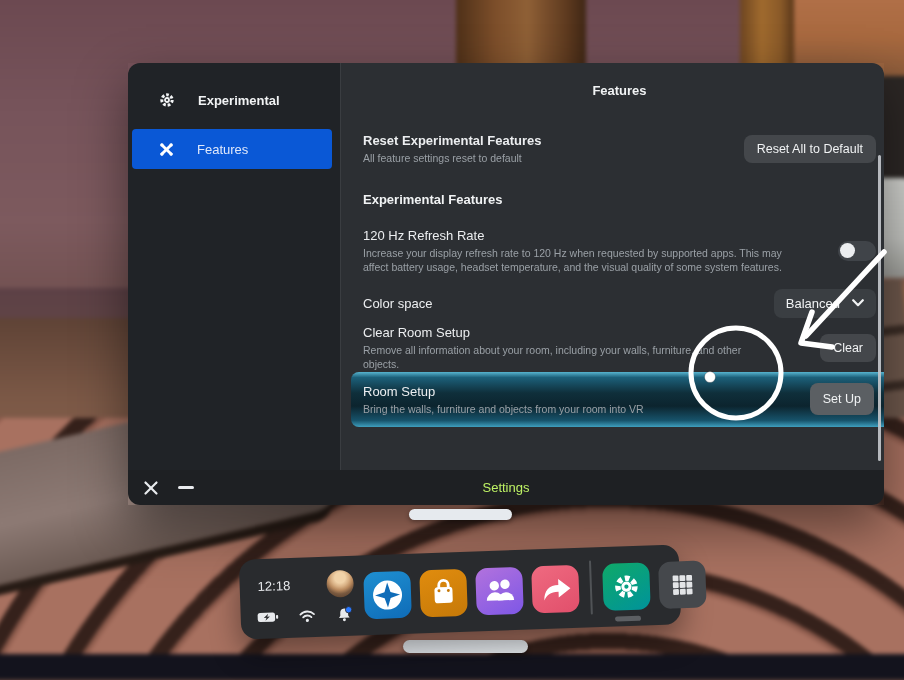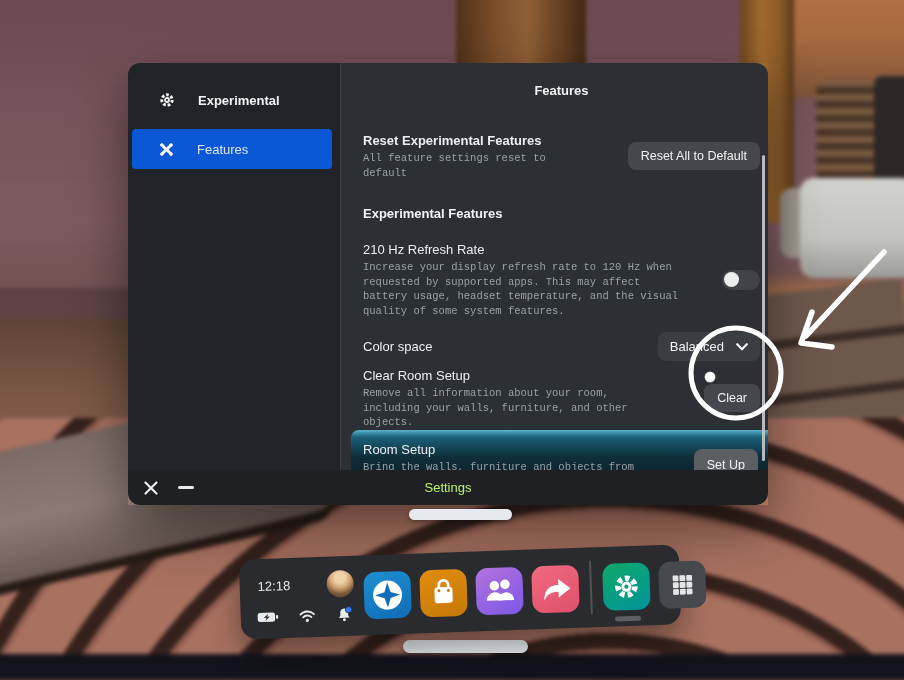--- a/index.html
+++ b/index.html
@@ -37,37 +37,37 @@
   .bg-platform{position:absolute;left:-60px;top:436px;width:400px;height:140px;
     transform:rotate(-13deg);border-radius:24px;
     background:linear-gradient(180deg,#7c6a64 0%,#8d7a74 55%,#6b5a53 100%);
     border-bottom:10px solid #261b15;}
   .bg-rug{position:absolute;left:-100px;top:430px;width:1120px;height:260px;
     background:repeating-radial-gradient(circle at 720px 570px,
       #a87160 0 50px,#8d5b4c 50px 55px,#35211b 55px 71px);}
   .bg-bottomstrip{position:absolute;left:0;top:666px;width:928px;height:26px;background:#13131d;}
 
   
-  .window{position:absolute;left:128px;top:63px;width:640px;z-index:10;
+  .window{position:absolute;left:128px;top:63px;width:756px;z-index:10;
     box-shadow:0 22px 50px rgba(0,0,0,.45);}
   .window-body{display:flex;height:407px;border-radius:12px 12px 0 0;overflow:hidden;position:relative;}
   .sidebar{width:212px;background:#202327;padding:20px 0 0 0;flex:none;}
   .sidebar-header{display:flex;align-items:center;gap:22px;padding:8px 10px 20px 30px;}
   .sidebar-header .ttl{color:#f1f3f4;font-size:13px;font-weight:700;}
   .sidebar-item{display:flex;align-items:center;gap:22px;height:40px;margin:0 8px 0 4px;
     padding-left:26px;background:#0a58d6;border-radius:4px;cursor:pointer;}
   .sidebar-item .lbl{color:#dfe8fb;font-size:13px;}
   .main{flex:1;background:#2c2f33;border-left:1px solid #3a3d41;padding:14px 8px 0 22px;position:relative;}
   .main-title{color:#f1f3f4;font-size:13px;font-weight:700;text-align:center;margin:6px 0 34px 0;}
   .row{display:flex;align-items:center;}
   .row .txt{flex:1;padding-right:10px;min-width:0;}
   .row .ctl{flex:none;display:flex;align-items:center;padding-left:31px;}
   .row-title{color:#eceef0;font-size:13px;line-height:17px;}
   .row-title.bold{font-weight:700;}
-  .row-desc{color:#9aa0a6;font-size:10.5px;line-height:14.5px;margin-top:2px;font-family:Liberation Mono, monospace;}
+  .row-desc{color:#9aa0a6;font-size:10.5px;line-height:14.5px;margin-top:2px;}
   .section-heading{color:#f1f3f4;font-size:13px;font-weight:700;margin:26px 0 20px 0;}
   .btn{background:#44474b;color:#f1f3f4;font-size:12.5px;border:none;border-radius:8px;
     padding:7px 13px;cursor:pointer;font-family:inherit;white-space:nowrap;}
   .row-reset{margin-bottom:2px;}
   .row-refresh{margin-bottom:14px;align-items:center;}
   .row-color{margin-bottom:6px;}
   .toggle{width:38px;height:20px;border-radius:10px;background:#404449;position:relative;cursor:pointer;}
   .toggle .knob{position:absolute;left:2px;top:2.5px;width:15px;height:15px;border-radius:50%;background:#eceef0;}
   .dropdown{display:flex;align-items:center;gap:12px;background:#3a3e42;border-radius:8px;
     padding:7px 12px;cursor:pointer;color:#f1f3f4;font-size:13px;}
@@ -176,21 +176,21 @@
           </div>
           <div class="ctl">
             <button class="btn">Reset All to Default</button>
           </div>
         </div>
 
         <div class="section-heading">Experimental Features</div>
 
         <div class="row row-refresh">
           <div class="txt">
-            <div class="row-title">210 Hz Refresh Rate</div>
+            <div class="row-title">120 Hz Refresh Rate</div>
             <div class="row-desc">Increase your display refresh rate to 120 Hz when requested by supported apps. This may affect battery usage, headset temperature, and the visual quality of some system features.</div>
           </div>
           <div class="ctl">
             <div class="toggle">
               <div class="knob"></div>
             </div>
           </div>
         </div>
 
         <div class="row row-color">

